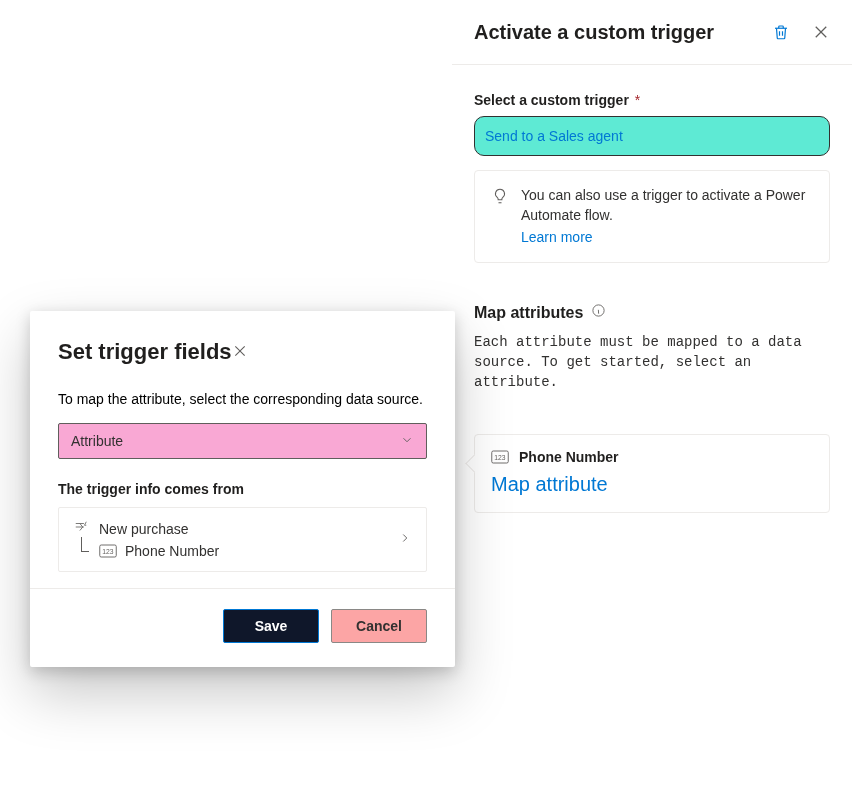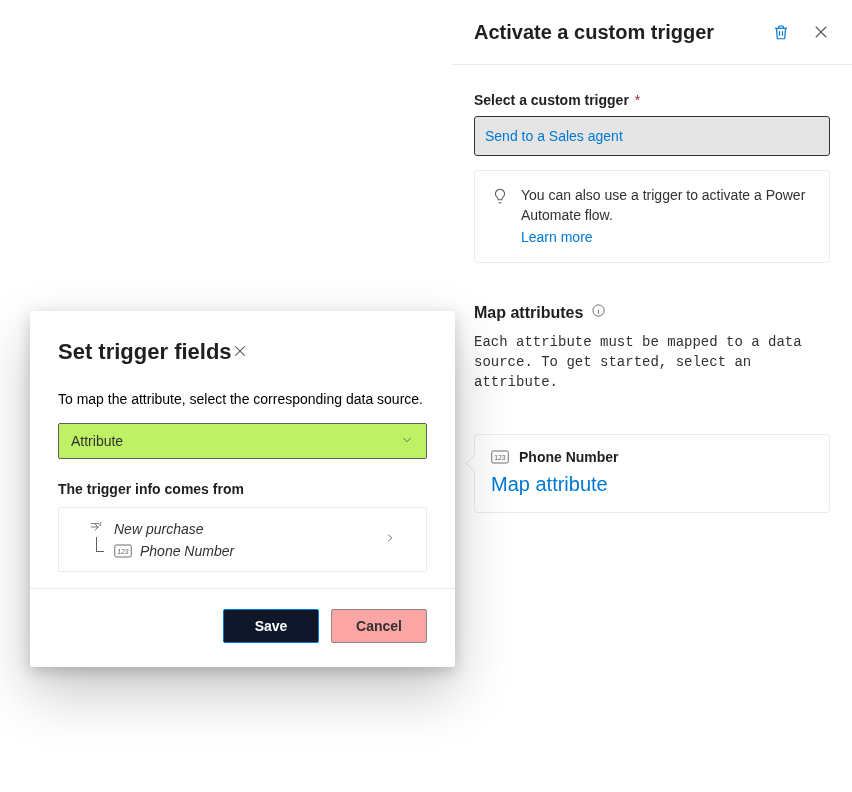--- a/index.html
+++ b/index.html
@@ -67,25 +67,25 @@
       color: #201f1e;
       display: inline-block;
       margin-bottom: 8px;
     }
     .req { color: #a4262c; margin-left: 2px; font-weight: 400; }
 
     .text-input {
       width: 100%;
       height: 40px;
       border: 1px solid #323130;
-      border-radius: 3px;
+      border-radius: 10px;
       padding: 12px 10px;
       font-size: 14px;
       color: #0078d4;
-      background: #e5e5e5;
+      background: #5eead4;
       outline: none;
     }
 
     .callout {
       margin-top: 14px;
       border: 1px solid #edebe9;
       border-radius: 4px;
       padding: 14px 16px 16px 16px;
       display: flex;
       gap: 12px;
@@ -195,47 +195,46 @@
       line-height: 20px;
       color: #000000;
     }
 
     .select-box {
       margin-top: 14px;
       width: 100%;
       height: 36px;
       border: 1px solid #605e5c;
       border-radius: 2px;
-      background: #bef264;
+      background: #f9a8d4;
       display: flex;
       align-items: center;
       justify-content: space-between;
       padding: 0 12px;
       cursor: pointer;
       font-size: 14px;
       color: #323130;
     }
 
     .sublabel {
       margin-top: 22px;
       font-size: 14px;
       font-weight: 600;
       color: #201f1e;
     }
 
     .tree-card {
       margin-top: 10px;
       border: 1px solid #edebe9;
       border-radius: 2px;
-      padding: 12px 29px;
+      padding: 12px 14px;
       display: flex;
       align-items: center;
       justify-content: space-between;
       cursor: pointer;
-      font-style: italic;
     }
     .tree-left {}
     .tree-row1 {
       display: flex;
       align-items: center;
       gap: 10px;
       font-size: 14px;
       color: #323130;
     }
     .tree-row2 {

